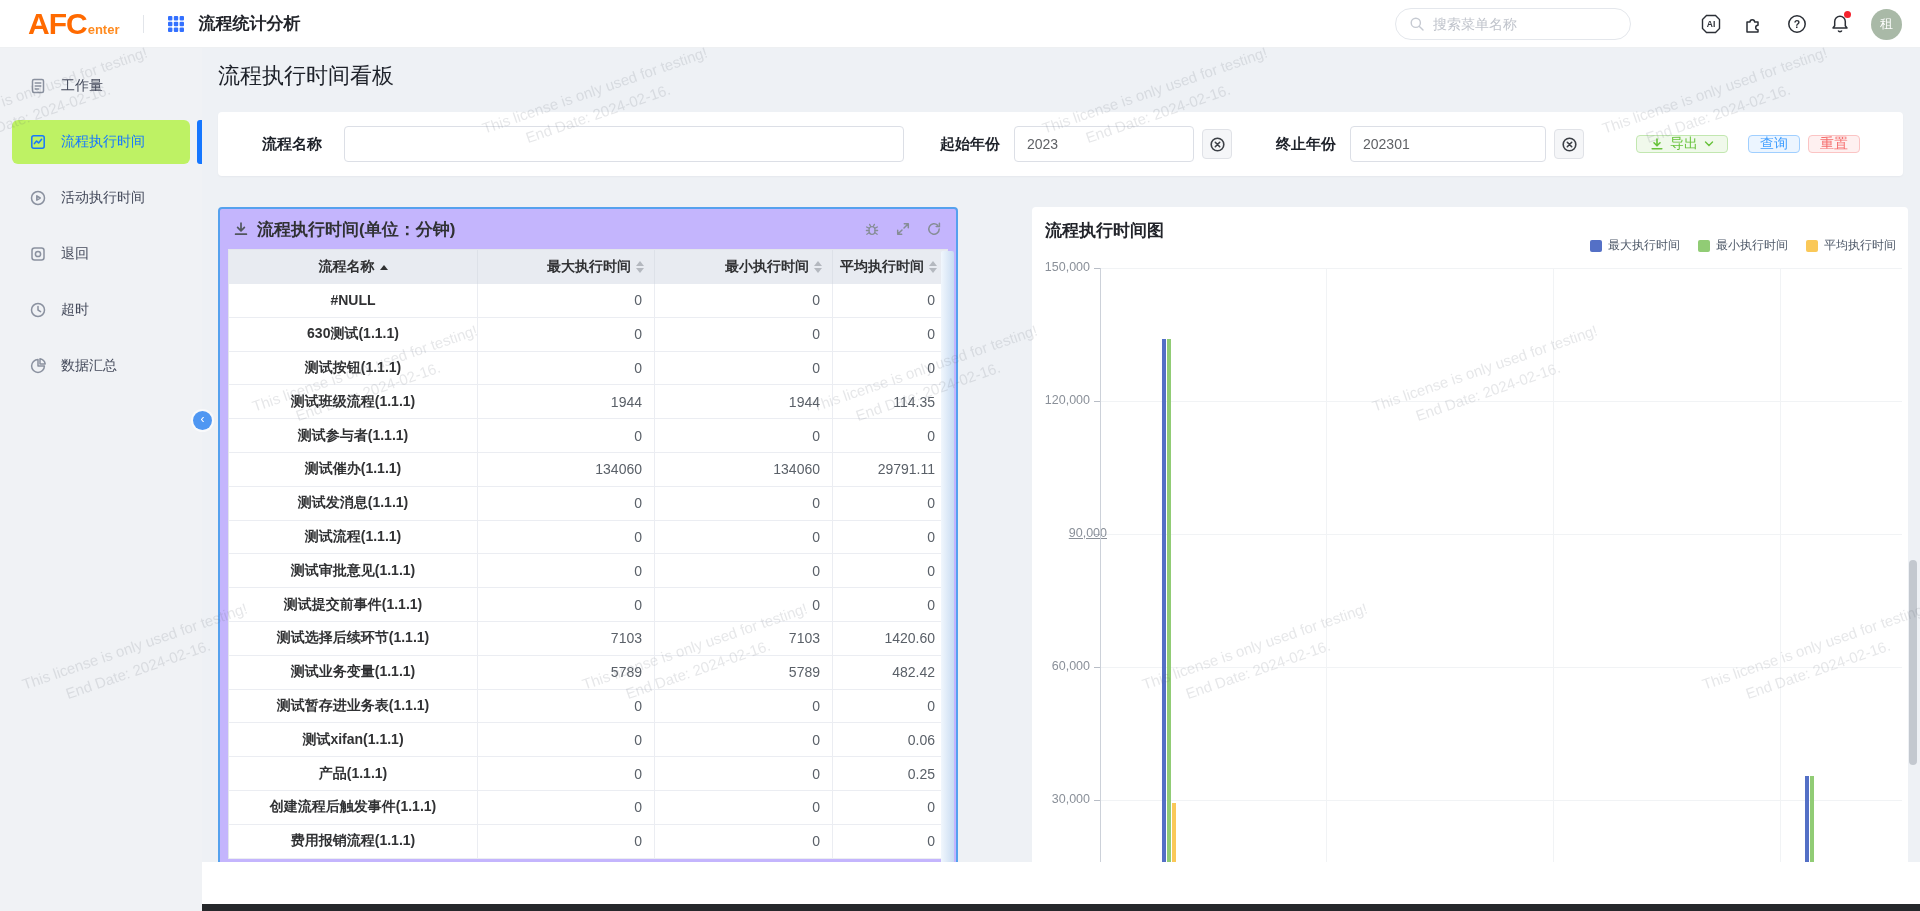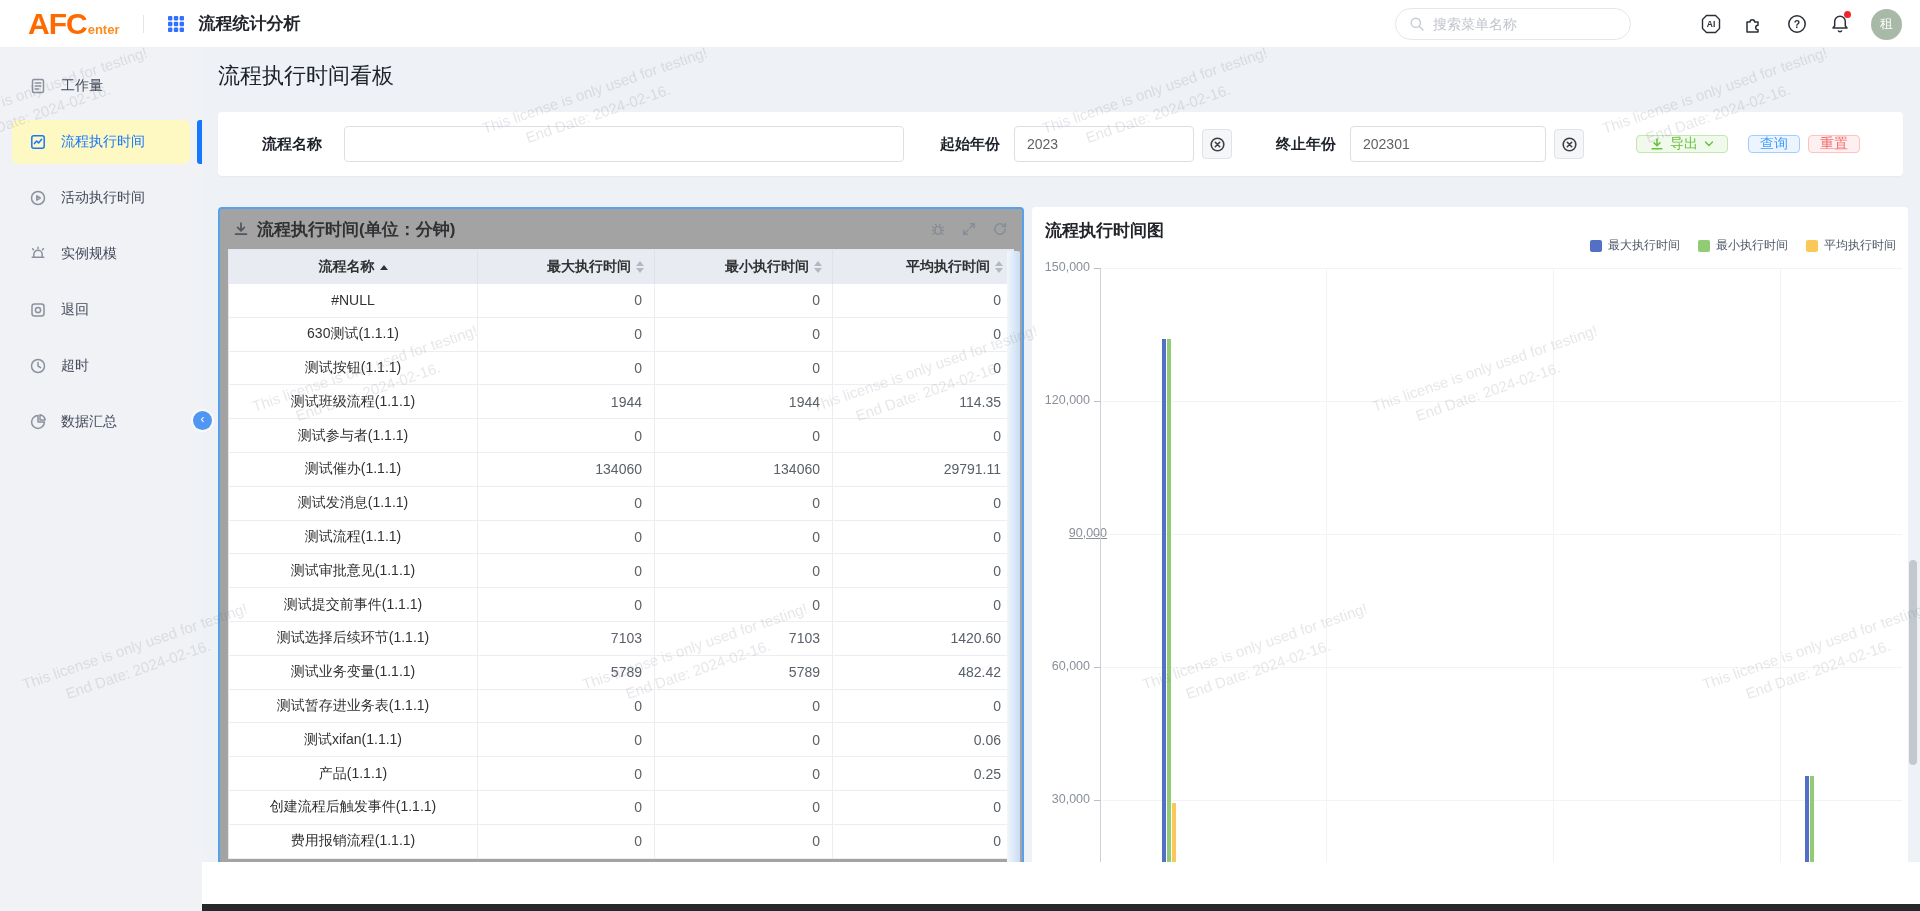--- a/index.html
+++ b/index.html
@@ -24,21 +24,21 @@
   .top-icon { width:24px; height:24px; display:flex; align-items:center; justify-content:center; cursor:pointer; position:relative; }
   .badge-dot { position:absolute; right:1px; top:-1px; width:7px; height:7px; border-radius:50%; background:#f5222d; }
   .avatar { width:31px; height:31px; border-radius:50%; background:#a9b9a7; color:#fff; font-size:13px;
             display:flex; align-items:center; justify-content:center; cursor:pointer; }
 
   
   .sidebar { position:absolute; left:0; top:48px; width:202px; height:863px; background:#f0f2f5;
              padding-top:16px; z-index:20; }
   .side-item { height:44px; margin:0 12px 12px 12px; border-radius:6px; display:flex; align-items:center;
                padding-left:17px; gap:14px; font-size:14px; color:#43495a; cursor:pointer; }
-  .side-item.active { background:#fef9c3; color:#1677ff; }
+  .side-item.active { background:#bef264; color:#1677ff; }
   .side-icon { width:18px; height:18px; display:flex; }
   .side-icon svg { stroke:#8a919f; fill:none; stroke-width:1.5; stroke-linecap:round; stroke-linejoin:round; }
   .side-item.active .side-icon svg { stroke:#1677ff; }
   .active-indicator { position:absolute; right:0; width:5px; height:44px; background:#1677ff; border-radius:3px 0 0 3px; }
   .collapse-btn { position:absolute; left:193px; top:411px; width:19px; height:19px; border-radius:50%;
                   background:#4f97f2; color:#fff; font-size:12px; line-height:17px; text-align:center;
                   cursor:pointer; z-index:26; box-shadow:0 0 0 2px rgba(255,255,255,.6); }
 
   
   .content { position:absolute; left:202px; top:48px; width:1718px; height:863px; }
@@ -51,41 +51,41 @@
              color:#606266; outline:none; background:#fff; }
   .clear-btn { width:30px; height:30px; margin-left:8px; background:#f5f6f8; border:1px solid #e0e2e7;
                border-radius:4px; display:flex; align-items:center; justify-content:center; cursor:pointer; }
   .btn { height:18px; border-radius:4px; font-size:14px; display:flex; align-items:center; justify-content:center;
          cursor:pointer; white-space:nowrap; }
   .btn-export { padding:0 13px; gap:6px; background:#f0f9eb; border:1px solid #c2e7b0; color:#67c23a; margin-left:52px; }
   .btn-query  { width:52px; background:#ecf5ff; border:1px solid #a0cfff; color:#409eff; margin-left:20px; }
   .btn-reset  { width:52px; background:#fef0f0; border:1px solid #fbc4c4; color:#f56c6c; margin-left:8px; }
 
   
-  .table-card { position:absolute; left:16px; top:159px; width:806px; height:660px; background:#a3a3a3;
+  .table-card { position:absolute; left:16px; top:159px; width:740px; height:660px; background:#c4b5fd;
                 border:2px solid #55a1ee; border-radius:4px; overflow:hidden; z-index:10; }
   .panel-head { height:40px; display:flex; align-items:center; padding:0 13px; }
   .panel-title { font-size:17px; font-weight:700; color:#303133; margin-left:8px; }
   .panel-actions { margin-left:auto; display:flex; align-items:center; gap:13px; }
   .panel-actions .top-icon { width:18px; height:18px; }
   .data-table { margin:0 8px; border:1px solid #e3e6ec; border-bottom:none; }
   .thead { display:grid; grid-template-columns:249px 177px 178px 1fr; background:#e8ebf1; height:34px; }
   .th { display:flex; align-items:center; font-size:14px; font-weight:700; color:#303133;
         border-right:1px solid #dde1e8; justify-content:flex-end; padding-right:10px; cursor:pointer; }
   .th:last-child { border-right:none; }
   .th.th-name { justify-content:center; padding-right:0; }
   .sort { display:inline-flex; flex-direction:column; margin-left:5px; }
   .car { width:0; height:0; border-left:4px solid transparent; border-right:4px solid transparent; }
   .car-up { border-bottom:5px solid #b4b8bf; margin-bottom:2px; }
   .car-down { border-top:5px solid #b4b8bf; }
   .car-up.on { border-bottom-color:#303133; margin-bottom:0; }
   .tr { display:grid; grid-template-columns:249px 177px 178px 1fr; height:33.8px; border-bottom:1px solid #ebedf2; background:#fff; }
   .td { display:flex; align-items:center; border-right:1px solid #ebedf2; font-size:14px; }
   .td:last-child { border-right:none; }
-  .td-name { justify-content:center; font-weight:400; color:#303133; }
+  .td-name { justify-content:center; font-weight:700; color:#303133; }
   .td-num { justify-content:flex-end; padding-right:12px; color:#5a6068; }
   .table-scroll { position:absolute; right:2px; top:42px; bottom:0; width:13px;
                   background:linear-gradient(to right,#f1f7fd,#c9dcf2); border-radius:2px; }
 
   
   .chart-card { position:absolute; left:830px; top:159px; width:876px; height:660px; background:#fff;
                 border-radius:4px; overflow:hidden; z-index:10; }
   .chart-title { position:absolute; left:13px; top:12px; font-size:17px; font-weight:700; color:#22242a; }
   .legend { position:absolute; right:12px; top:30px; display:flex; gap:18px; }
   .legend-item { display:flex; align-items:center; gap:6px; font-size:12px; color:#4e5969; cursor:pointer; }
@@ -196,29 +196,20 @@
       </div>
       <div class="active-indicator" style="top: 72px;"></div>
       <div class="side-item">
         <span class="side-icon">
           <svg width="18" height="18" viewBox="0 0 18 18">
             <circle cx="9" cy="9" r="6.5"></circle>
             <path d="M7.8 6.8l3.4 2.2-3.4 2.2z"></path>
           </svg>
         </span>
         <span>活动执行时间</span>
-      </div>
-      <div class="side-item">
-        <span class="side-icon">
-          <svg width="18" height="18" viewBox="0 0 18 18">
-            <path d="M4.8 12.2V9.4a4.2 4.2 0 0 1 8.4 0v2.8"></path>
-            <path d="M3.2 12.2h11.6M9 3.4V2.2M4.4 4.6l-.8-.8M13.6 4.6l.8-.8"></path>
-          </svg>
-        </span>
-        <span>实例规模</span>
       </div>
       <div class="side-item">
         <span class="side-icon">
           <svg width="18" height="18" viewBox="0 0 18 18">
             <rect x="3" y="3" width="12" height="12" rx="2.5"></rect>
             <circle cx="9" cy="9" r="2.6"></circle>
           </svg>
         </span>
         <span>退回</span>
       </div>

